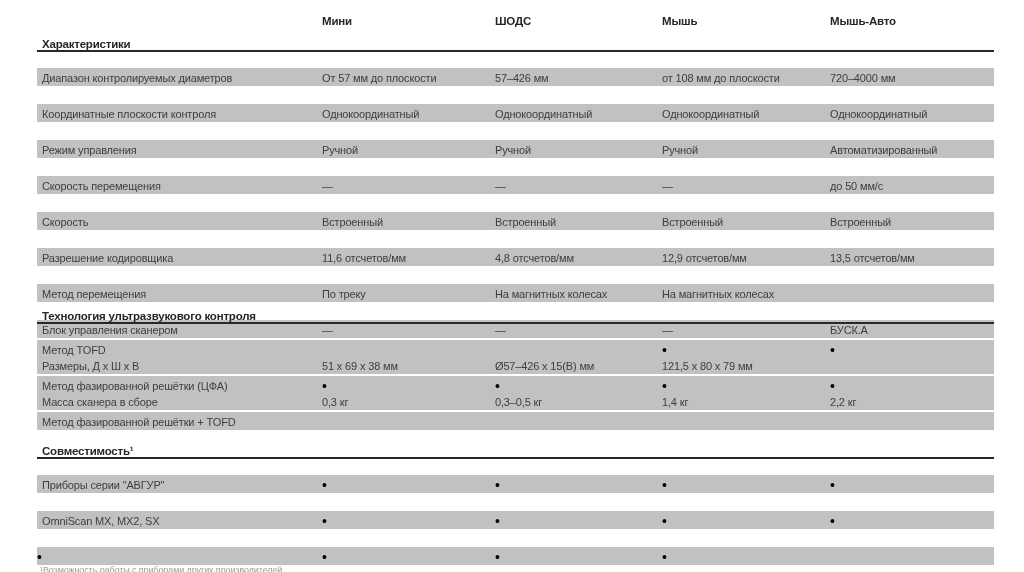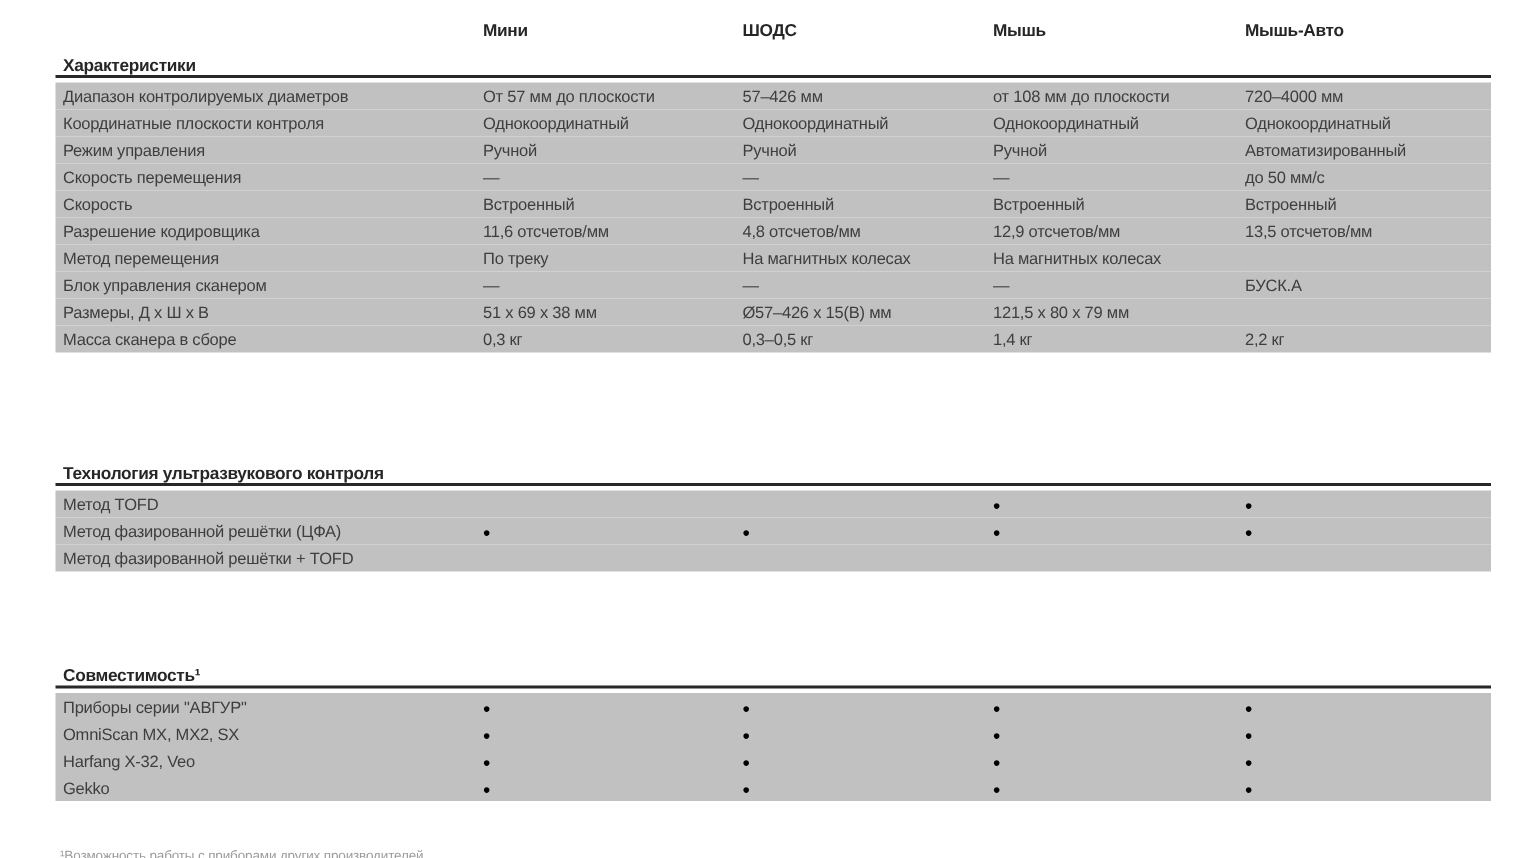--- a/index.html
+++ b/index.html
@@ -10,23 +10,23 @@
 
   .grid-row { display:grid; grid-template-columns:285px 173px 167px 168px 1fr; }
 
   .header-row { position:absolute; top:13px; left:0; width:957px; }
   .header-cell { font-size:11.5px; font-weight:bold; color:#262626; line-height:16px;
                  white-space:nowrap; letter-spacing:-0.2px; }
 
   .section { position:absolute; left:0; width:957px; }
   .section-title { font-size:11.5px; font-weight:bold; color:#262626; line-height:13px;
                    height:14px; padding-left:5px; border-bottom:2px solid #282828;
-                   margin-bottom:3px; white-space:nowrap; letter-spacing:-0.2px; }
+                   margin-bottom:16px; white-space:nowrap; letter-spacing:-0.2px; }
 
-  .spec-row { height:18px; margin-bottom:0; background:#c1c1c1; }
+  .spec-row { height:18px; margin-bottom:18px; background:#c1c1c1; }
   .cell { font-size:11px; line-height:20px; color:#3e3e3e; white-space:nowrap;
           letter-spacing:-0.15px; overflow:visible; }
   .cell.label { padding-left:5px; }
   .cell.dot { font-size:14px; color:#000; }
 
   .footnote { position:absolute; left:40px; top:565px; font-size:9px; color:#9b9b9b;
               white-space:nowrap; letter-spacing:-0.1px; }
 </style>
 </head>
 <body>
@@ -148,21 +148,20 @@
             <div class="cell dot">•</div>
           </div>
           <div class="spec-row grid-row">
             <div class="cell label">OmniScan MX, MX2, SX</div>
             <div class="cell dot">•</div>
             <div class="cell dot">•</div>
             <div class="cell dot">•</div>
             <div class="cell dot">•</div>
           </div>
           <div class="spec-row grid-row">
-            <div class="cell label">Harfang X-32, Veo</div>
             <div class="cell dot">•</div>
             <div class="cell dot">•</div>
             <div class="cell dot">•</div>
             <div class="cell dot">•</div>
           </div>
           <div class="spec-row grid-row">
             <div class="cell label">Gekko</div>
             <div class="cell dot">•</div>
             <div class="cell dot">•</div>
             <div class="cell dot">•</div>

